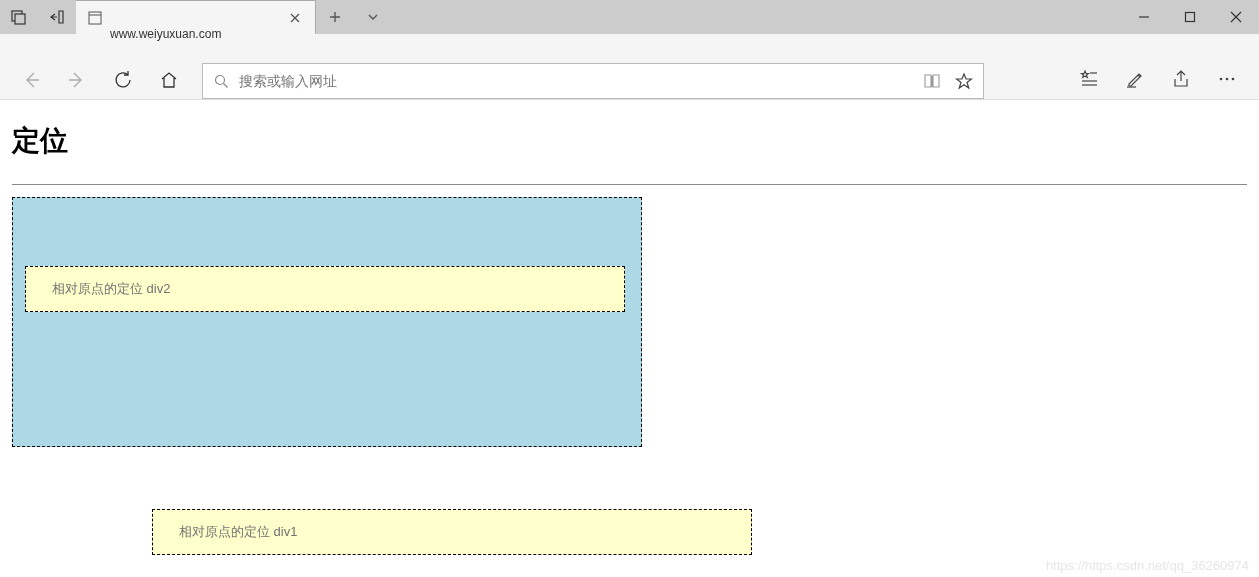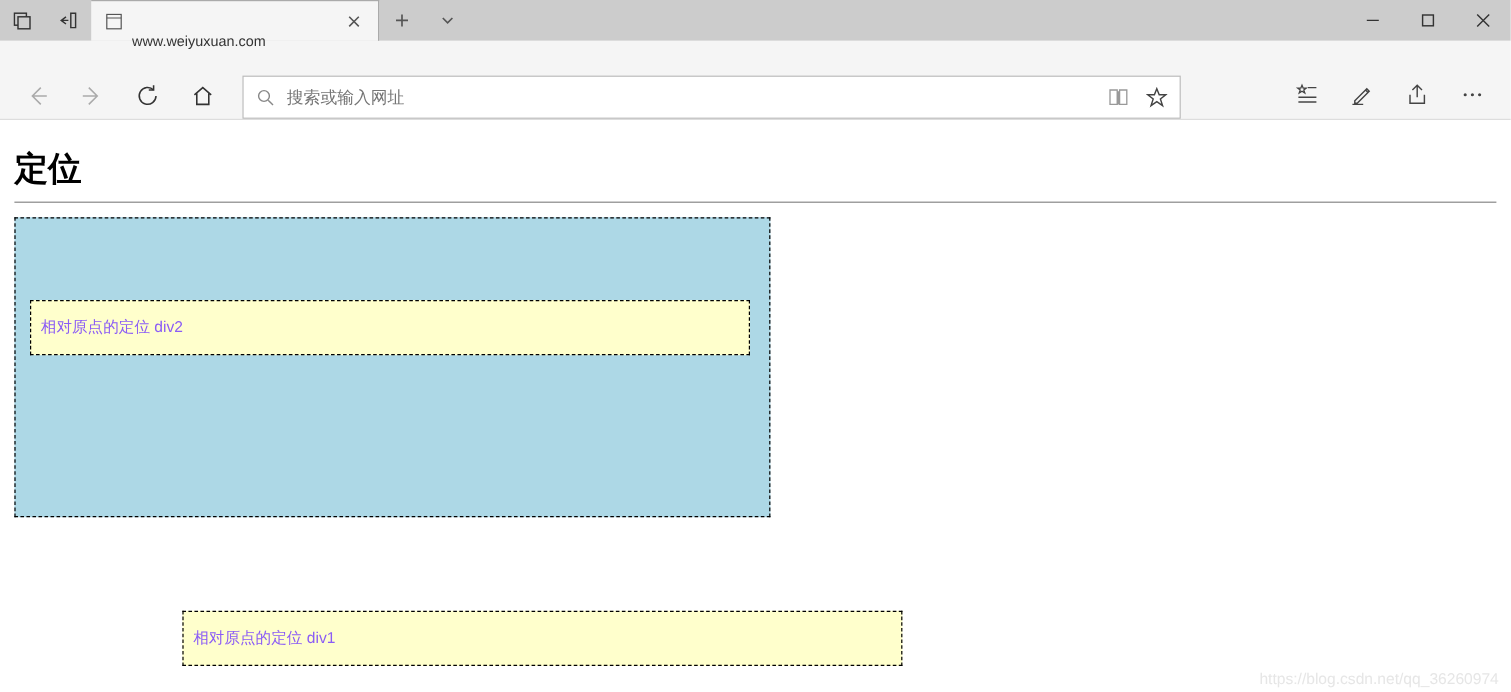--- a/index.html
+++ b/index.html
@@ -161,41 +161,41 @@
     }
     
     .content {
       padding: 22px 12px 0 12px;
       position: relative;
     }
     .heading {
       font-size: 28px;
       font-weight: bold;
       color: #000;
-      margin-bottom: 8px;
+      margin-bottom: 24px;
     }
     .hr {
       border: none;
       border-top: 1px solid #888;
       margin-bottom: 12px;
     }
     .blue-box {
       width: 630px;
       height: 250px;
       background: #add8e6;
       border: 1px dashed #000;
       position: relative;
     }
     .yellow-box {
       width: 600px;
       border: 1px dashed #000;
       background: #ffffcc;
-      padding: 13px 8px;
+      padding: 13px 26px;
       font-size: 13px;
-      color: #8b5cf6;
+      color: #737373;
     }
     .yellow-box.inside {
       position: absolute;
       top: 68px;
       left: 12px;
     }
     .yellow-box.outside {
       position: absolute;
       left: 152px;
       top: 475px;
@@ -349,13 +349,13 @@
 
 <div class="content">
   <h1 class="heading">定位</h1>
   <hr class="hr">
   <div class="blue-box">
     <div class="yellow-box inside">相对原点的定位 div2</div>
   </div>
 </div>
 <div class="yellow-box outside">相对原点的定位 div1</div>
 
-<div class="watermark">https://blog.csdn.net/qq_36260974</div>
+<div class="watermark">https://https.csdn.net/qq_36260974</div>
 
 </body></html>

